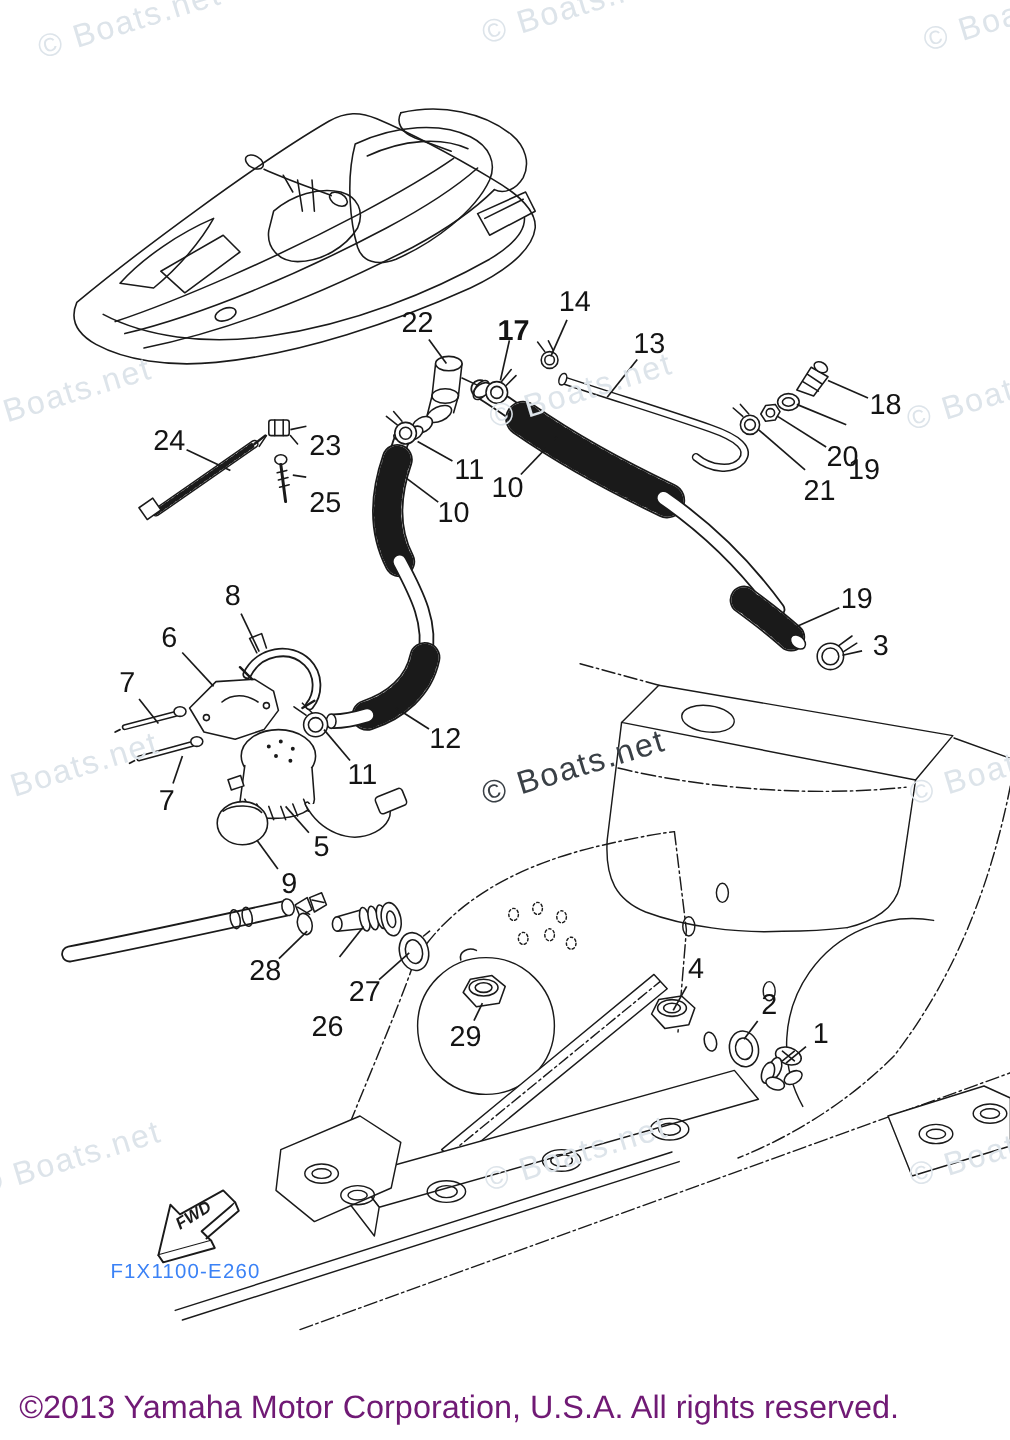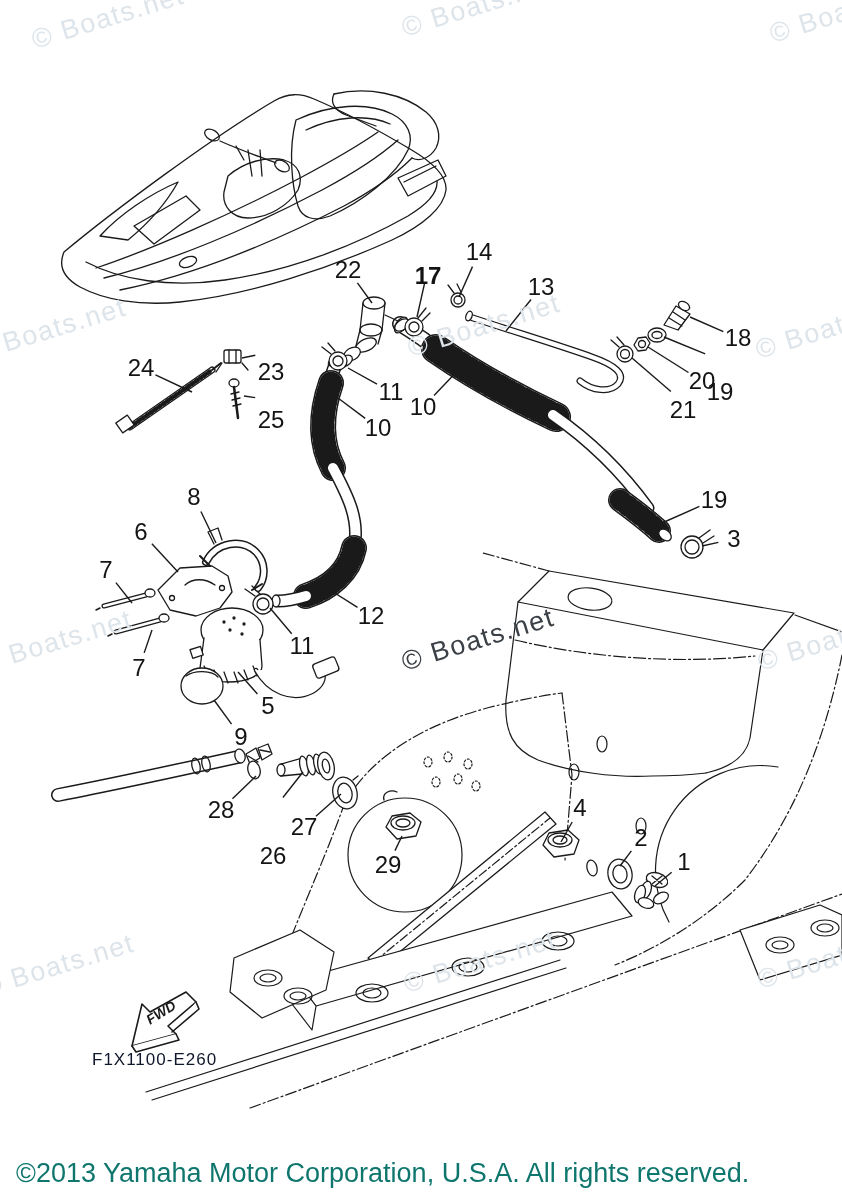--- a/index.html
+++ b/index.html
@@ -14,24 +14,24 @@
     font-size:27px;letter-spacing:1.5px;white-space:nowrap;user-select:none;pointer-events:none;
   }
   .wm-light{color:#dde4ea;}
   .wm-dark{color:#3a4046;}
   .callout{
     position:absolute;transform:translate(-50%,-50%);
     font-size:24px;color:#141414;line-height:1;pointer-events:none;
   }
   #leaders{position:absolute;left:0;top:0;pointer-events:none;}
   .partcode{
-    position:absolute;left:92px;top:1050px;font-size:17px;color:#0f172a;letter-spacing:1px;
+    position:absolute;left:92px;top:1050px;font-size:17px;color:#3b82f6;letter-spacing:1px;
   }
   .copyright{
-    position:absolute;left:16px;top:1158px;width:826px;font-size:27px;color:#0f766e;
+    position:absolute;left:16px;top:1158px;width:826px;font-size:27px;color:#701a75;
     white-space:nowrap;
   }
 </style>
 </head>
 <body>
 
 <div class="stage">
 
   <svg class="art" width="842" height="1200" viewBox="0 0 842 1200">
     <g stroke="#1a1a1a" stroke-width="1.3" fill="none" stroke-linecap="round" stroke-linejoin="round">

